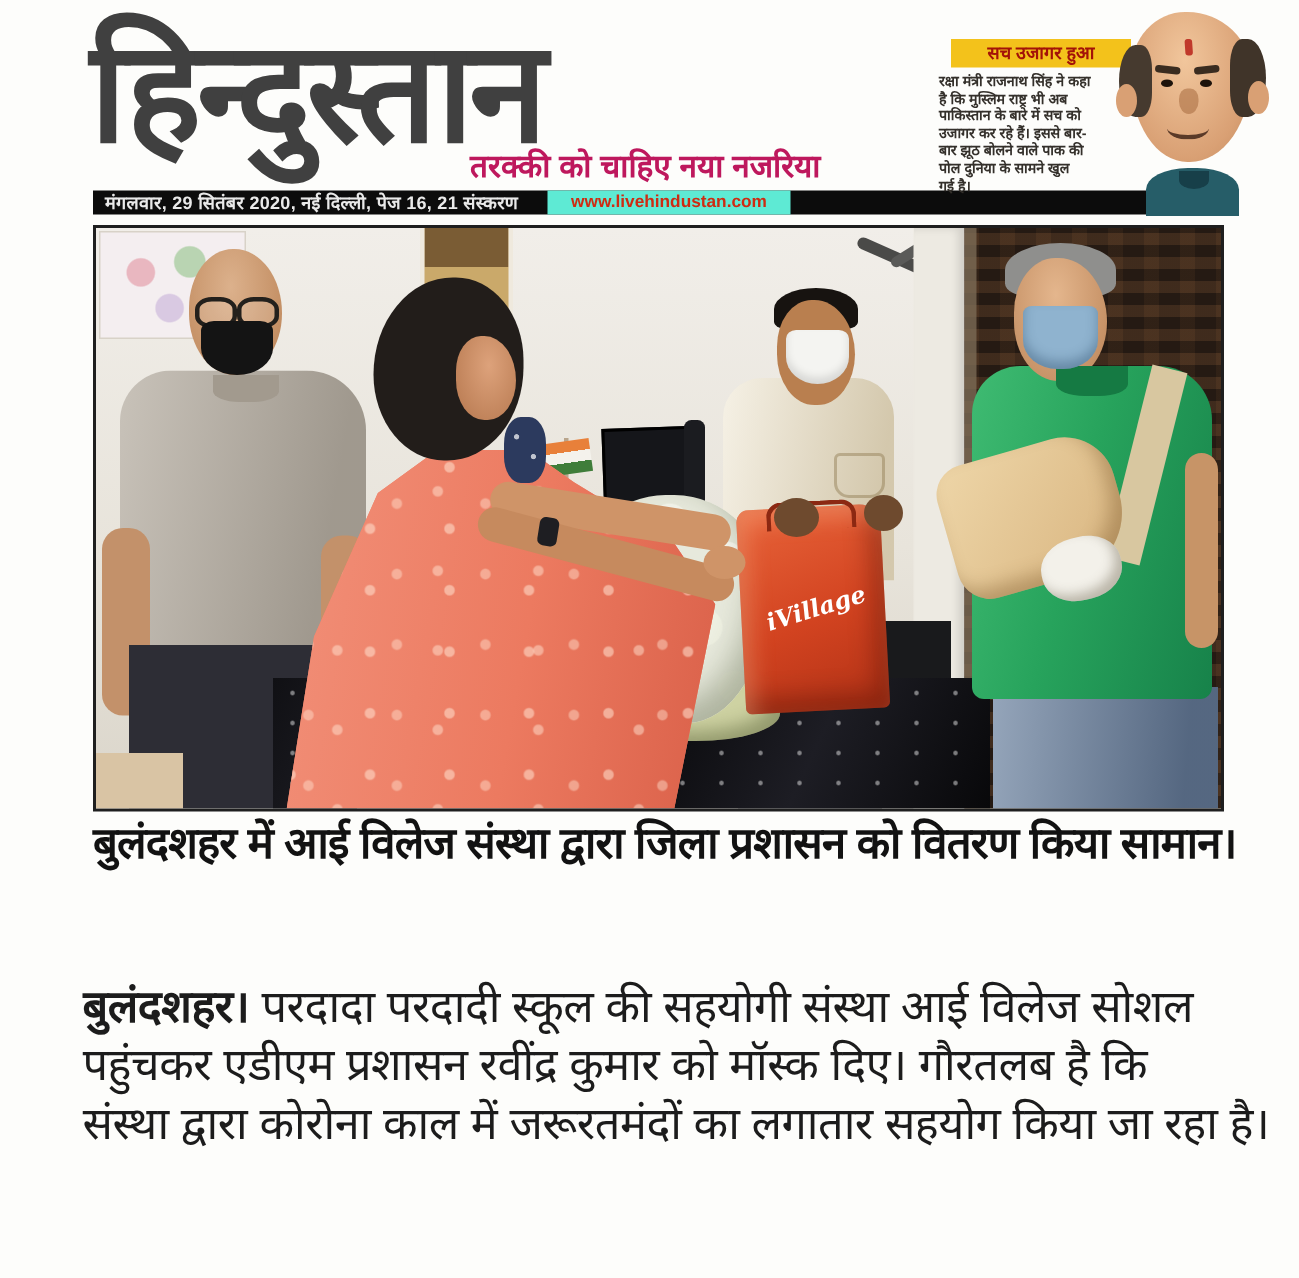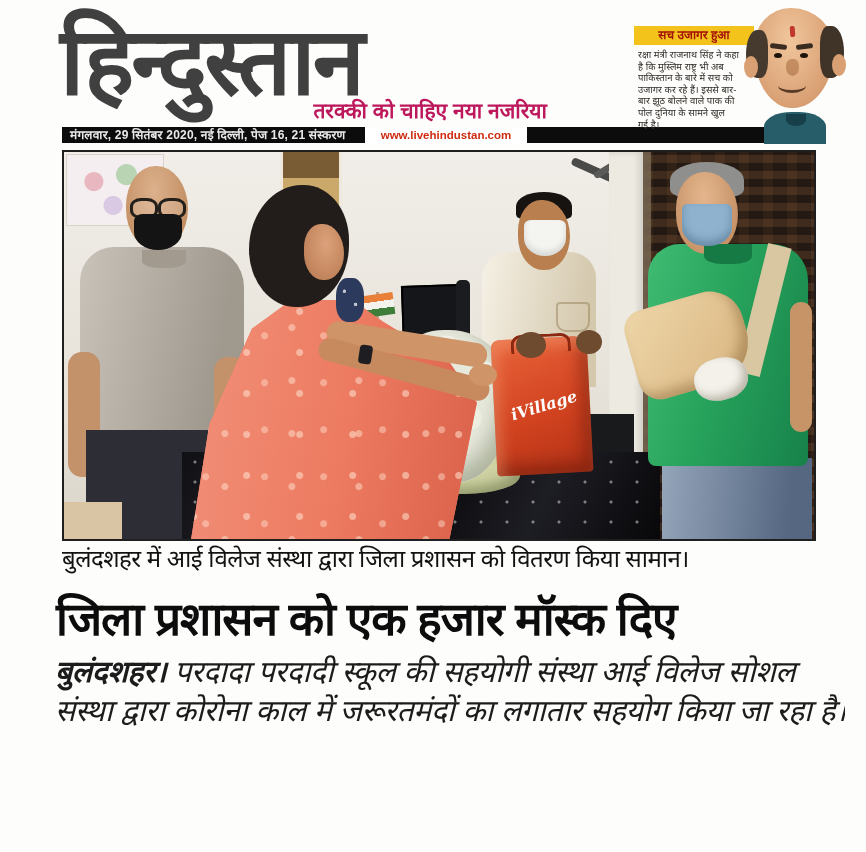--- a/index.html
+++ b/index.html
@@ -22,32 +22,32 @@
   }
   .topbar{
     left:62px;top:127px;width:750px;height:16px;background:#0c0c0c;
   }
   .dateline{
     position:absolute;left:8px;top:0;height:26px;line-height:16px;
     font-size:12px;color:#e9e9e9;white-space:nowrap;letter-spacing:.2px;font-weight:bold;
   }
   .url-chip{
     position:absolute;left:303px;top:0;width:162px;height:16px;
-    background:#ffffff;text-align:center;line-height:16px;
+    background:#5eead4;text-align:center;line-height:16px;
     font-size:11.5px;font-weight:700;color:#cf2b12;white-space:nowrap;
   }
 
   
   .cartoon-col{left:612px;top:4px;width:248px;height:140px;}
   .cartoon-head-box{
     position:absolute;left:22px;top:22px;width:120px;height:19px;
     background:#f3c21b;text-align:center;line-height:19px;
     font-size:12px;font-weight:700;color:#a31208;white-space:nowrap;
   }
-  .cartoon-lines{position:absolute;left:26px;top:45px;width:132px;}
+  .cartoon-lines{position:absolute;left:14px;top:45px;width:132px;font-weight:bold;}
   .cartoon-line{font-size:9.5px;line-height:11.6px;color:#34302b;white-space:nowrap;}
   .caric{position:absolute;right:8px;top:0;width:116px;height:140px;}
   .caric .face{
     position:absolute;left:18px;top:4px;width:80px;height:100px;
     background:radial-gradient(ellipse at 45% 32%,#f1c69c,#d9a074 68%,#c18a5e);
     border-radius:46% 54% 52% 48% / 40% 42% 60% 58%;
   }
   .caric .hair-l{position:absolute;left:10px;top:26px;width:22px;height:48px;background:#463a2f;border-radius:60% 40% 40% 60%;}
   .caric .hair-r{position:absolute;right:8px;top:22px;width:24px;height:52px;background:#403429;border-radius:40% 60% 60% 40%;}
   .caric .ear-l{position:absolute;left:8px;top:52px;width:14px;height:22px;background:#d9a074;border-radius:50%;}
@@ -193,32 +193,32 @@
   .gman-strap{left:688px;top:92px;width:24px;height:132px;background:#d8c7a0;transform:rotate(14deg);z-index:5;}
   .gman-sling{left:566px;top:146px;width:118px;height:92px;z-index:6;transform:rotate(-16deg);
     background:linear-gradient(135deg,#eed6a8,#d8b47f);border-radius:20px 34px 44px 22px;
     box-shadow:inset -6px -8px 12px rgba(120,85,40,.4);}
   .gman-cast{left:630px;top:206px;width:54px;height:42px;background:#f3f1ea;border-radius:46%;transform:rotate(-14deg);z-index:7;
     box-shadow:inset -4px -5px 8px rgba(120,110,90,.45);}
   .gman-arm-r{left:726px;top:150px;width:22px;height:130px;background:#c79467;border-radius:12px;z-index:5;}
 
   
   .photo-caption{
-    left:62px;top:541px;width:752px;font-size:24px;font-weight:400;color:#121212;
+    left:62px;top:541px;width:752px;font-size:29px;font-weight:700;color:#121212;
     white-space:nowrap;letter-spacing:-.5px;
   }
   .headline{
     left:56px;top:586px;width:780px;font-size:46px;font-weight:800;color:#0c0c0c;
     white-space:nowrap;letter-spacing:-1px;
   }
   .article-body{
     left:55px;top:652px;width:790px;height:200px;overflow:hidden;
     font-size:30px;color:#1c1c1c;letter-spacing:-.3px;
   }
-  .article-line{line-height:39px;white-space:nowrap;font-style:italic;}
+  .article-line{line-height:39px;white-space:nowrap;}
   .lead-word{font-weight:800;}
 </style>
 </head>
 <body>
 
 <div class="page">
 
   <div class="abs masthead-title">हिन्दुस्तान</div>
   <div class="abs tagline">तरक्की को चाहिए नया नजरिया</div>
 
@@ -320,20 +320,20 @@
     <div class="w-face"></div>
     <div class="w-scarf"></div>
     <div class="w-arm-up"></div>
     <div class="w-arm-lo"></div>
     <div class="w-watch"></div>
     <div class="w-hand"></div>
   </div>
 
   <div class="abs photo-caption">बुलंदशहर में  आई विलेज संस्था द्वारा जिला प्रशासन को वितरण किया सामान।</div>
 
-  <div class="abs headline">जिला प्रशासन को एक हजार मॉस्क दिए</div>
 
   <div class="abs article-body">
     <div class="article-line"><span class="lead-word">बुलंदशहर।</span><span> परदादा परदादी स्कूल की सहयोगी संस्था आई विलेज सोशल</span></div>
+    <div class="article-line">पहुंचकर एडीएम प्रशासन रवींद्र कुमार को मॉस्क दिए। गौरतलब है कि</div>
     <div class="article-line">संस्था द्वारा कोरोना काल में जरूरतमंदों का लगातार सहयोग किया जा रहा है।</div>
   </div>
 
 </div>
 
 </body></html>

